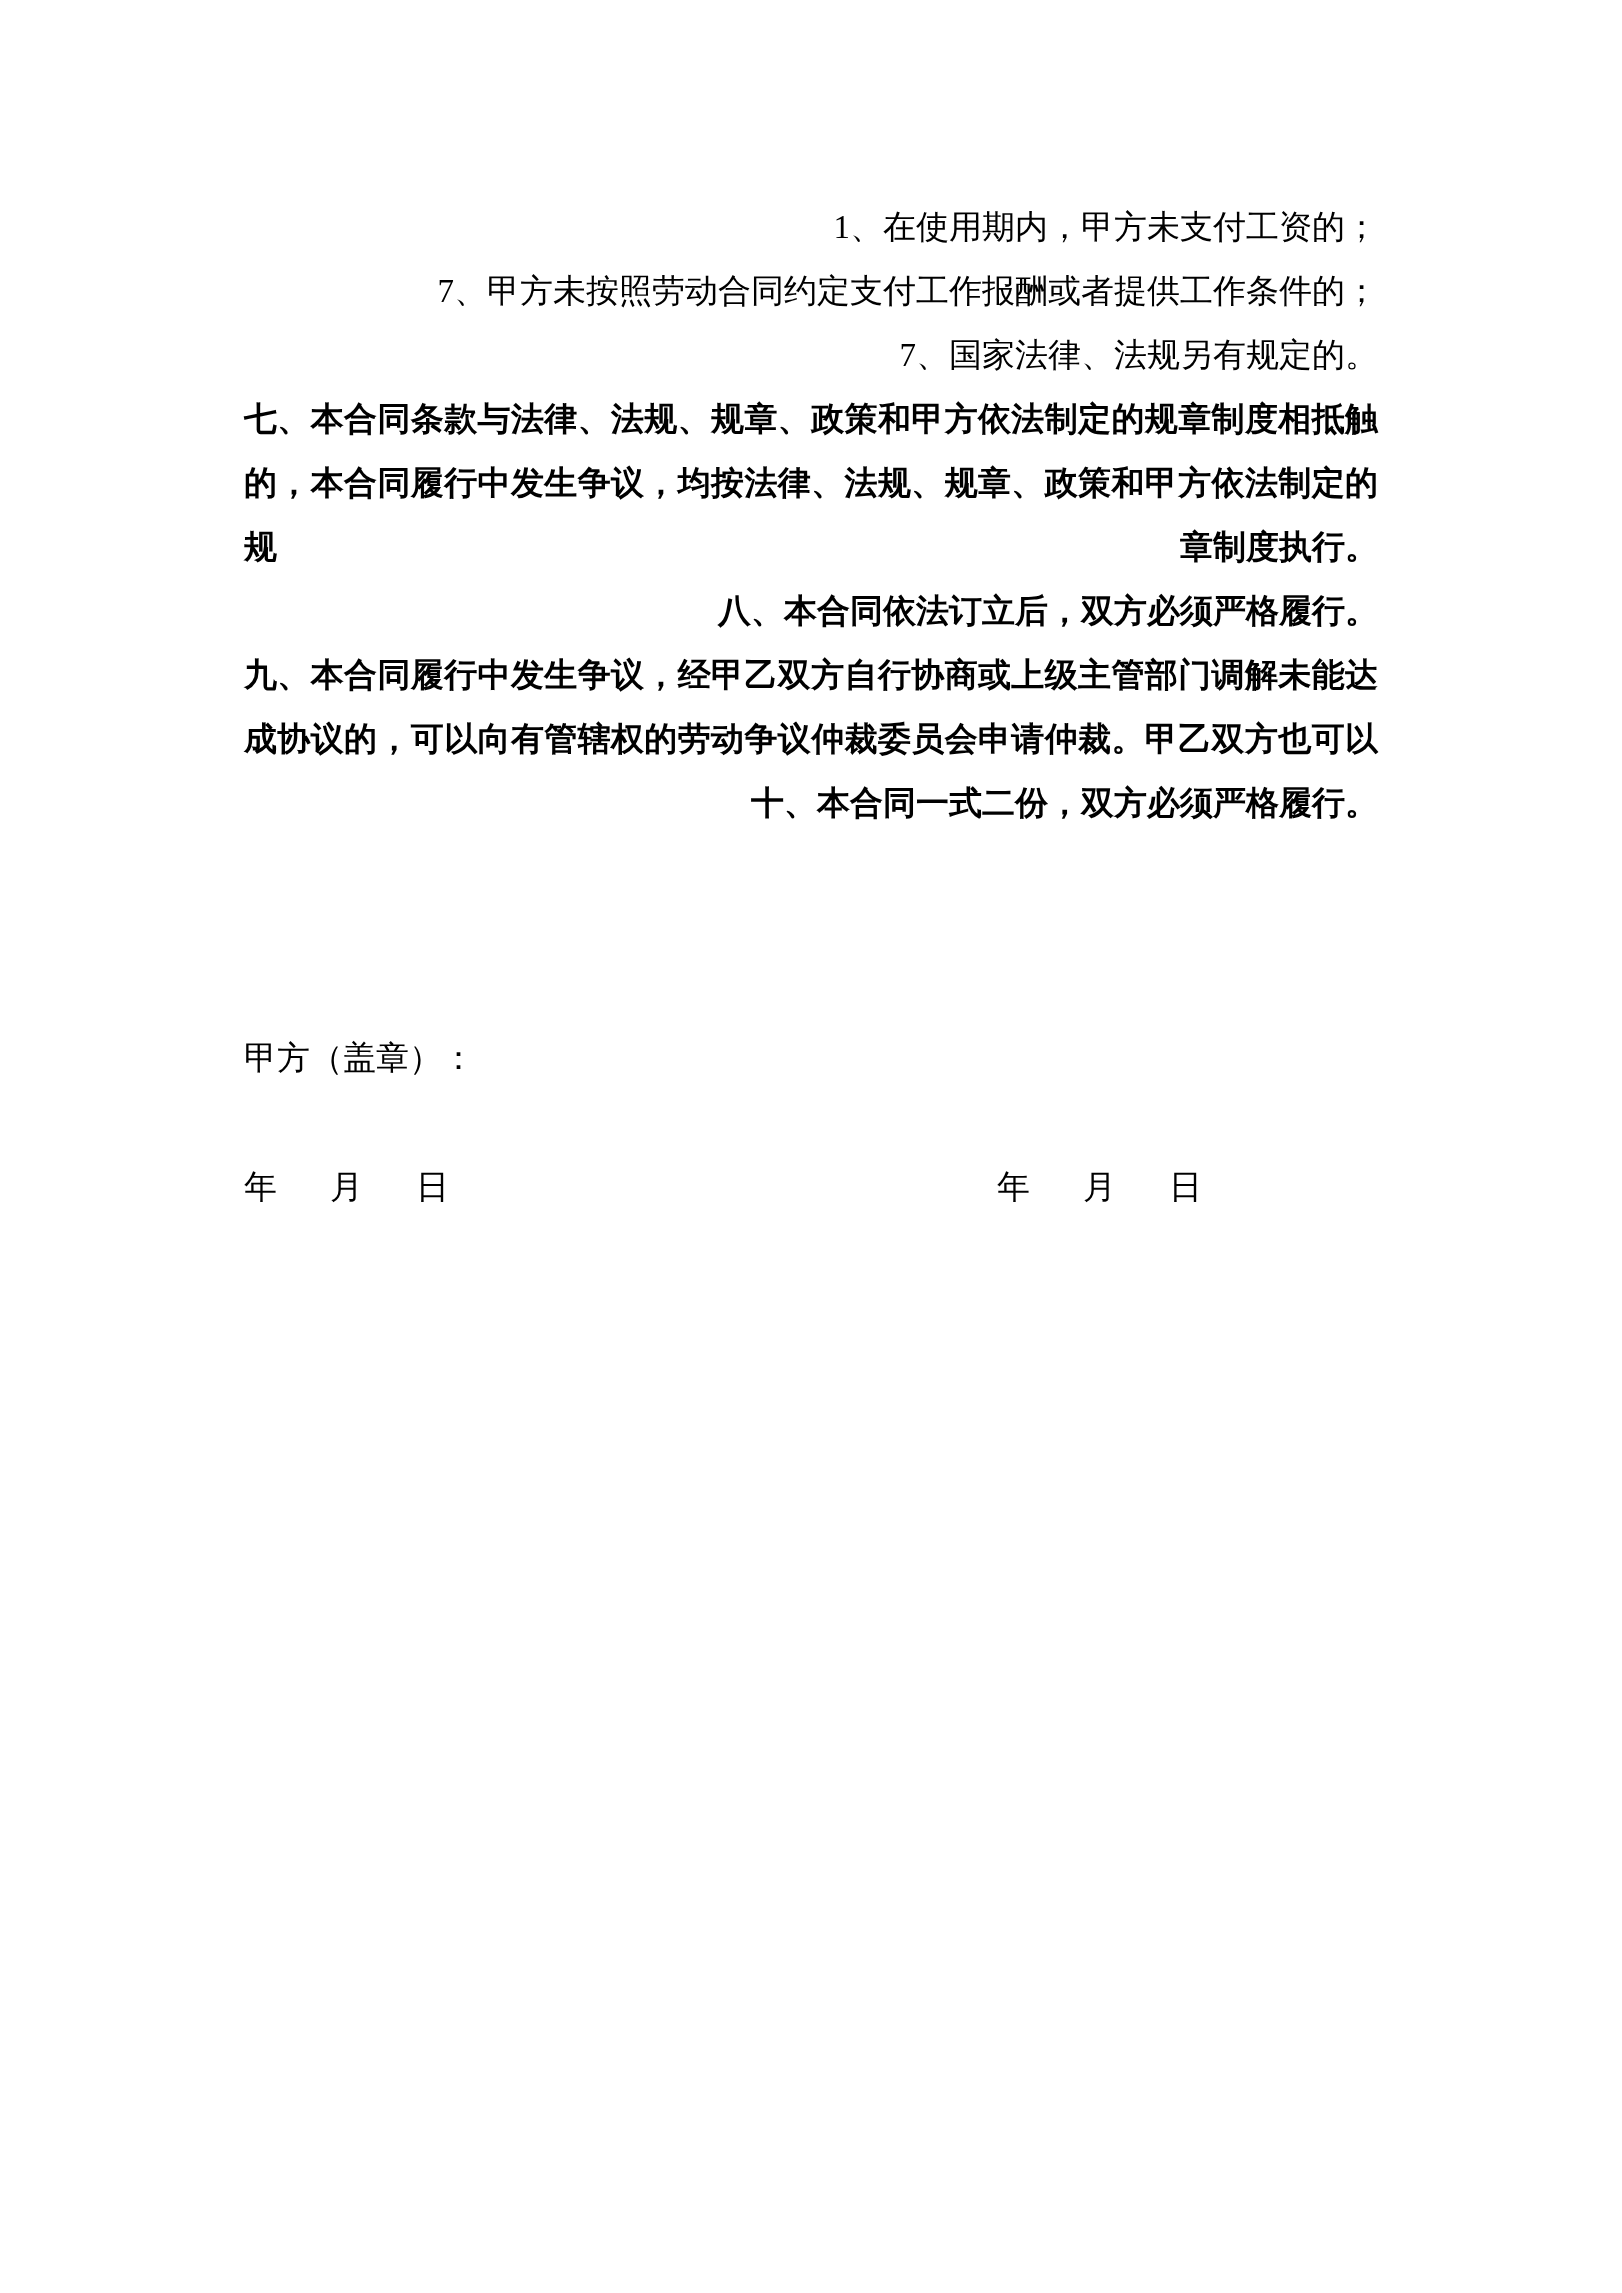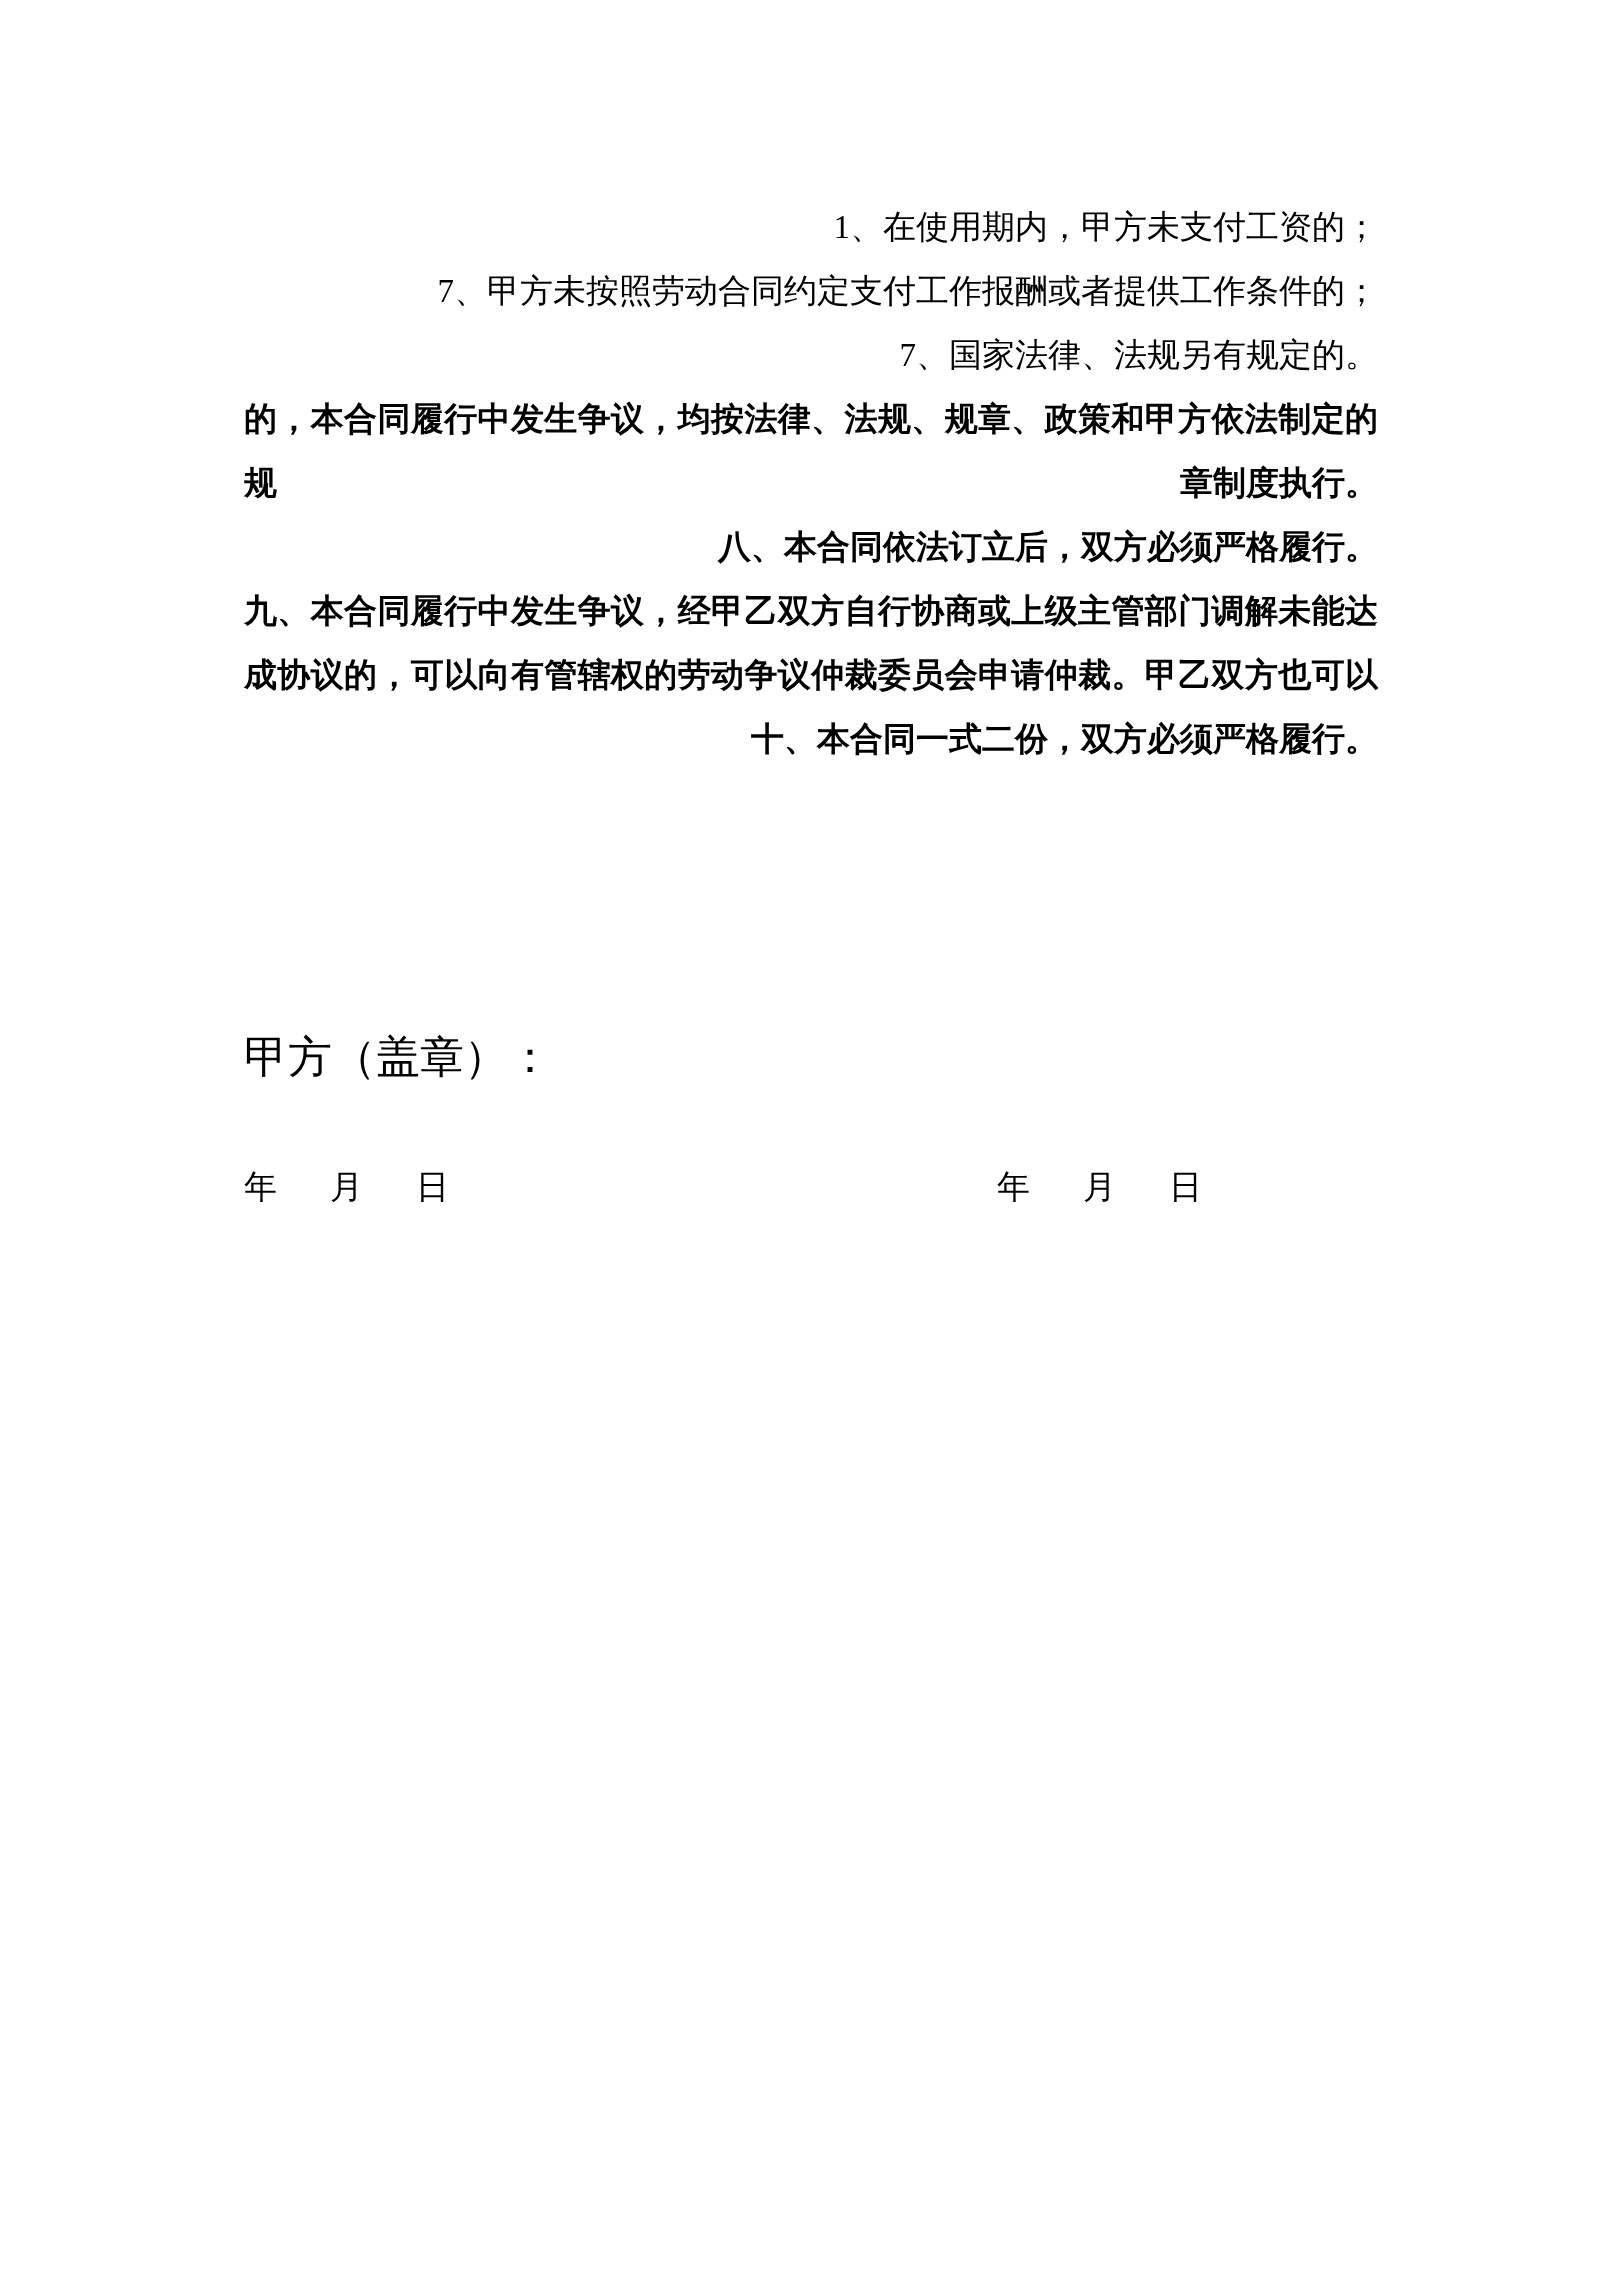--- a/index.html
+++ b/index.html
@@ -30,21 +30,21 @@
   }
   .line.indent { padding-left: 84px; }
   .line.bold { font-weight: 700; }
   .sig-row {
     position: absolute;
     top: 1026px;
     left: 0;
     width: 1473px;
     height: 64px;
     line-height: 64px;
-    font-size: 44px;
+    font-size: 33px;
   }
   .sig-a { position: absolute; left: 244px; }
   .sig-b { position: absolute; left: 988px; }
   .date-row {
     position: absolute;
     top: 1155px;
     left: 0;
     width: 1623px;
     height: 64px;
     line-height: 64px;
@@ -56,20 +56,21 @@
 </style>
 </head>
 <body>
 
 <div class="page">
 
   <div class="body-text">
     <div class="line indent">1、在使用期内，甲方未支付工资的；</div>
     <div class="line indent">7、甲方未按照劳动合同约定支付工作报酬或者提供工作条件的；</div>
     <div class="line indent">7、国家法律、法规另有规定的。</div>
+    <div class="line bold fill">七、本合同条款与法律、法规、规章、政策和甲方依法制定的规章制度相抵触</div>
     <div class="line bold fill">的，本合同履行中发生争议，均按法律、法规、规章、政策和甲方依法制定的规</div>
     <div class="line bold">章制度执行。</div>
     <div class="line bold">八、本合同依法订立后，双方必须严格履行。</div>
     <div class="line bold fill">九、本合同履行中发生争议，经甲乙双方自行协商或上级主管部门调解未能达</div>
     <div class="line bold fill">成协议的，可以向有管辖权的劳动争议仲裁委员会申请仲裁。甲乙双方也可以</div>
     <div class="line bold">十、本合同一式二份，双方必须严格履行。</div>
   </div>
 
   <div class="sig-row">
     <span class="sig-a">甲方（盖章）：</span>

